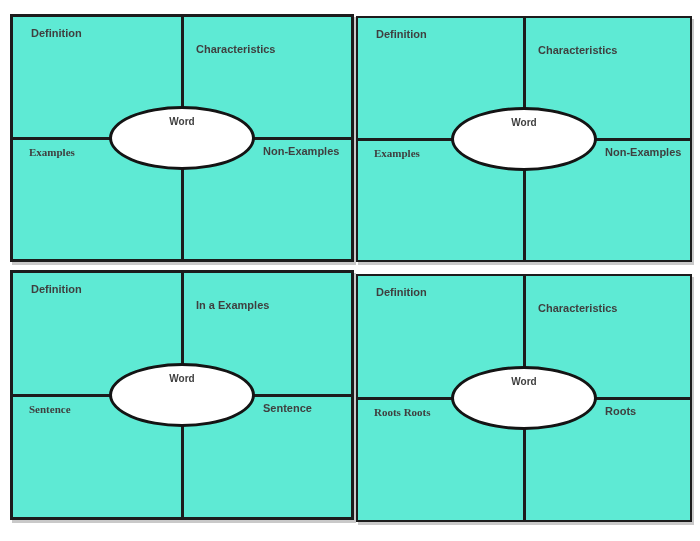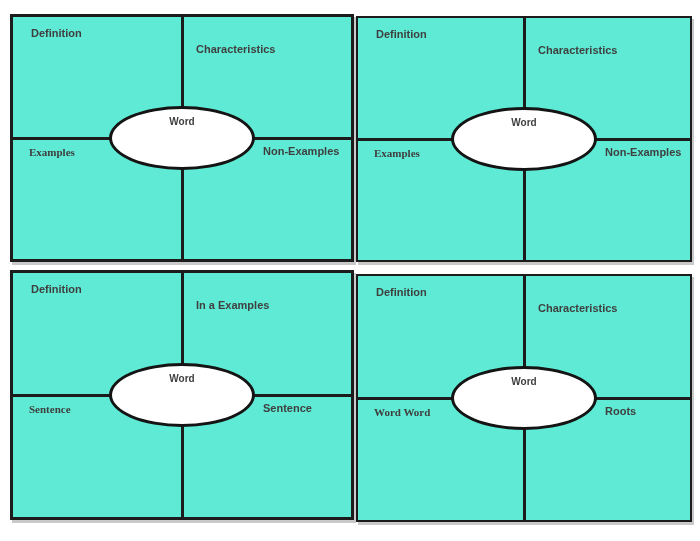--- a/index.html
+++ b/index.html
@@ -111,20 +111,20 @@
     <div class="oval">
       <span class="oval-word">Word</span>
     </div>
   </div>
 
   <div class="panel panel-3">
     <div class="vline"></div>
     <div class="hline"></div>
     <span class="qlabel q-tl">Definition</span>
     <span class="qlabel q-tr">Characteristics</span>
-    <span class="qlabel q-bl">Word Word</span>
+    <span class="qlabel q-bl">Roots Roots</span>
     <span class="qlabel q-br">Roots</span>
     <div class="oval">
       <span class="oval-word">Word</span>
     </div>
   </div>
 
 </div>
 
 </body></html>

